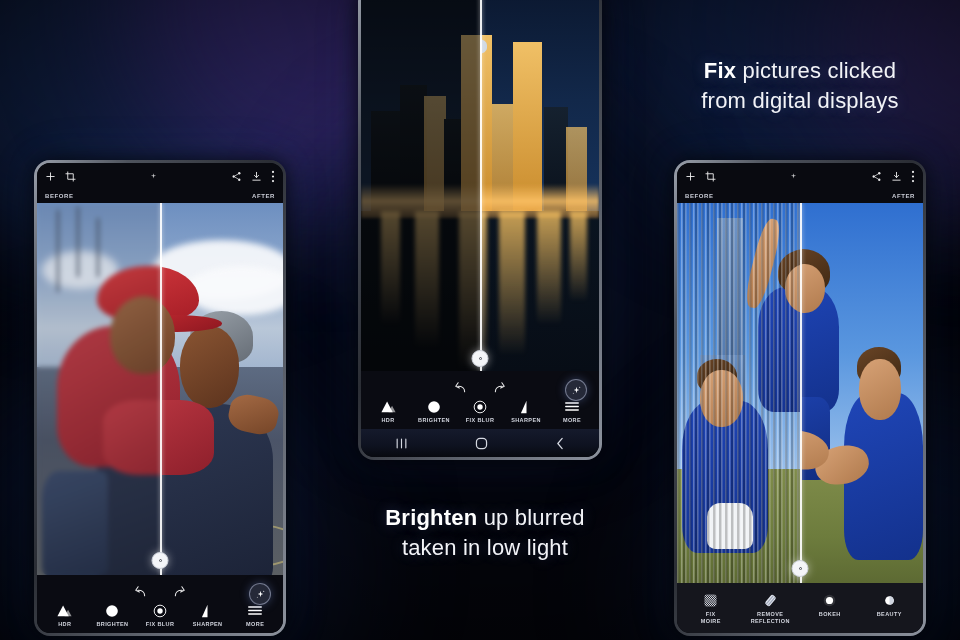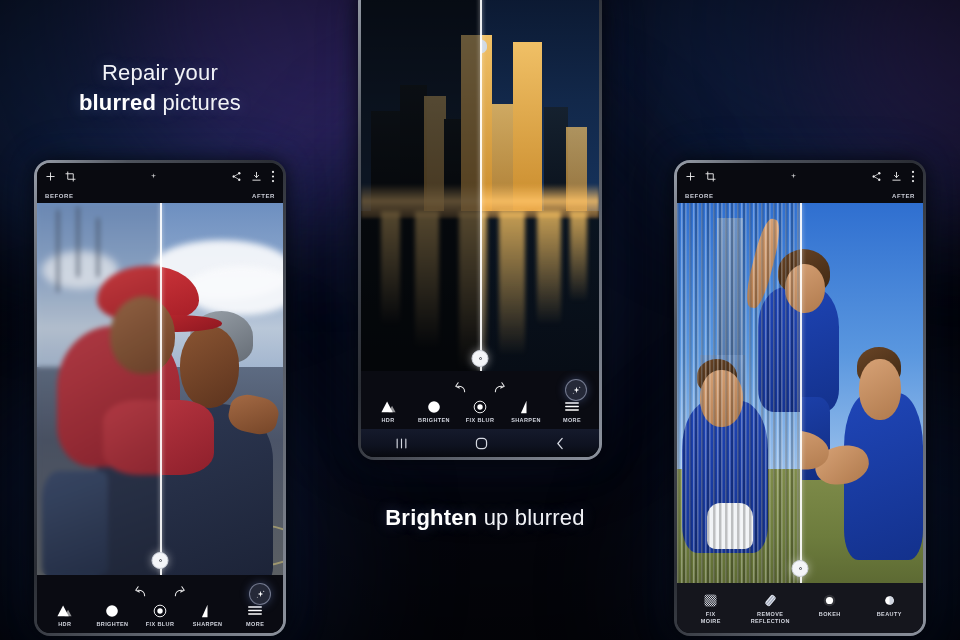--- a/index.html
+++ b/index.html
@@ -246,28 +246,29 @@
     <div class="glow g1"></div>
       <div class="glow g2"></div>
       <div class="glow g3"></div>
     <div class="glow g4"></div>
       <div class="glow g5"></div>
       <div class="glow g6"></div>
     <div class="glow g7"></div>
     <div class="vig"></div>
   </div>
 
-  <div class="headline" id="headline-left">
-    <span>Repair your</span><br>
-    <b>blurred</b><span> pictures</span>
+
+  <div class="headline" id="headline-right">
+    <b>Fix</b><span> pictures clicked</span><br>
+    <span>from digital displays</span>
   </div>
-
 
   <div class="headline" id="headline-bottom">
     <b>Brighten</b><span> up blurred</span><br>
+    <span>taken in low light</span>
   </div>
 
   <div class="phone" id="phone-left">
     <div class="frame">
       <div class="screen">
 
         <div class="appbar">
           <span class="ic" style="margin-right:9px">
             <svg width="11" height="11" viewBox="0 0 24 24">
                 <path d="M12 4v16M4 12h16" stroke="#fff" stroke-width="2" fill="none" stroke-linecap="round"></path>

